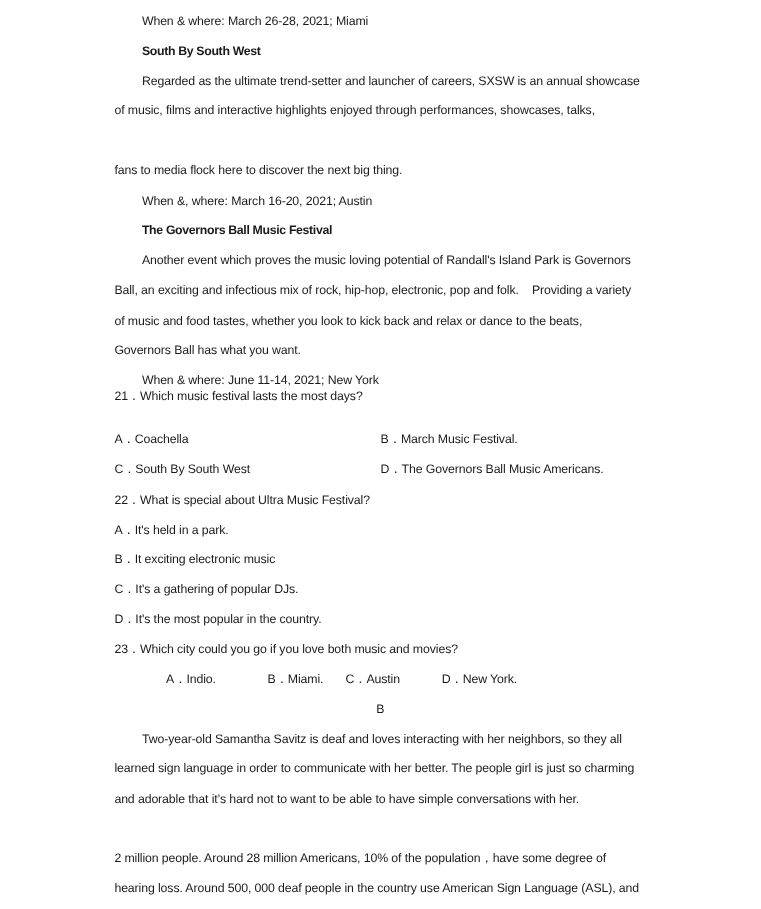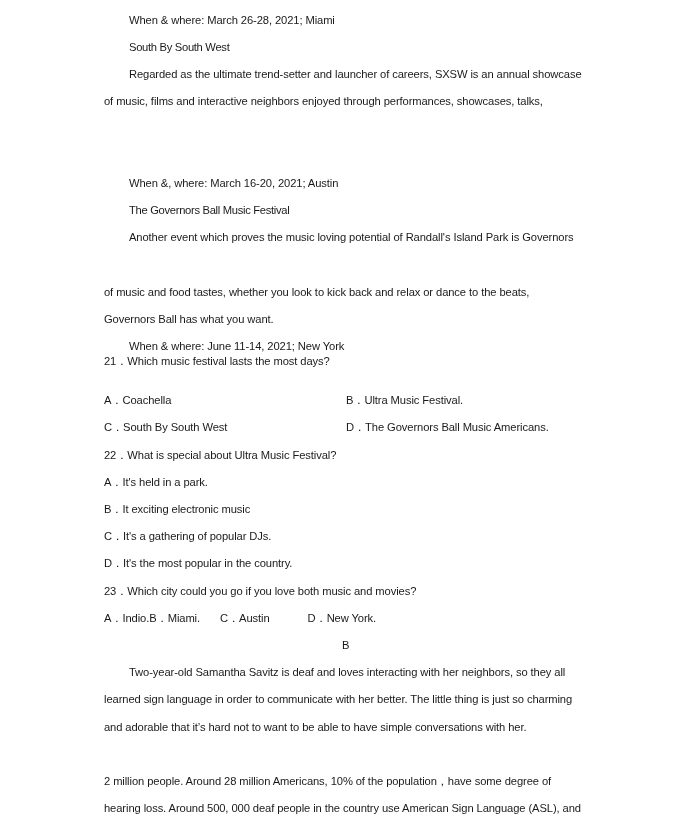--- a/index.html
+++ b/index.html
@@ -24,60 +24,62 @@
     }
     .line {
       position: absolute;
       left: 104px;
       font-size: 11.2px;
       line-height: 14px;
       white-space: nowrap;
       letter-spacing: -0.1px;
     }
     .indent { left: 129px; }
-    .bold { font-weight: normal; letter-spacing: -0.3px; }
+    .bold { font-weight: bold; letter-spacing: -0.3px; }
     .col-b { left: 346px; }
     .center { left: 342px; }
-    .inline-opt { display: inline-block; }
+    .inline-opt { display: inline-block; margin-left: 47px; }
   </style>
 </head>
 <body>
 
 <div class="page">
 
   <div class="line indent" style="top:13px">When &amp; where: March 26-28, 2021; Miami</div>
 
   <div class="line indent bold" style="top:40px">South By South West</div>
   <div class="line indent" style="top:67px">Regarded as the ultimate trend-setter and launcher of careers, SXSW is an annual showcase</div>
-  <div class="line" style="top:94px">of music, films and interactive neighbors enjoyed through performances, showcases, talks,</div>
+  <div class="line" style="top:94px">of music, films and interactive highlights enjoyed through performances, showcases, talks,</div>
+  <div class="line" style="top:148px">fans to media flock here to discover the next big thing.</div>
   <div class="line indent" style="top:176px">When &amp;, where: March 16-20, 2021; Austin</div>
 
   <div class="line indent bold" style="top:203px">The Governors Ball Music Festival</div>
   <div class="line indent" style="top:230px">Another event which proves the music loving potential of Randall's Island Park is Governors</div>
+  <div class="line" style="top:257px; white-space:pre">Ball, an exciting and infectious mix of rock, hip-hop, electronic, pop and folk.    Providing a variety</div>
   <div class="line" style="top:285px">of music and food tastes, whether you look to kick back and relax or dance to the beats,</div>
   <div class="line" style="top:312px">Governors Ball has what you want.</div>
   <div class="line indent" style="top:339px">When &amp; where: June 11-14, 2021; New York</div>
 
   <div class="line" style="top:354px">21．Which music festival lasts the most days?</div>
   <div class="line" style="top:393px">A．Coachella</div>
-  <div class="line col-b" style="top:393px">B．Ultra Music Festival.</div>
+  <div class="line col-b" style="top:393px">B．March Music Festival.</div>
   <div class="line" style="top:420px">C．South By South West</div>
   <div class="line col-b" style="top:420px">D．The Governors Ball Music Americans.</div>
 
   <div class="line" style="top:448px">22．What is special about Ultra Music Festival?</div>
   <div class="line" style="top:475px">A．It's held in a park.</div>
   <div class="line" style="top:502px">B．It exciting electronic music</div>
   <div class="line" style="top:529px">C．It's a gathering of popular DJs.</div>
   <div class="line" style="top:556px">D．It's the most popular in the country.</div>
 
   <div class="line" style="top:584px">23．Which city could you go if you love both music and movies?</div>
   <div class="line" style="top:611px">
     <span class="inline-opt">A．Indio.</span><span class="inline-opt">B．Miami.</span><span class="inline-opt" style="margin-left:20px">C．Austin</span><span class="inline-opt" style="margin-left:38px">D．New York.</span>
   </div>
 
   <div class="line center" style="top:638px">B</div>
   <div class="line indent" style="top:665px">Two-year-old Samantha Savitz is deaf and loves interacting with her neighbors, so they all</div>
-  <div class="line" style="top:692px">learned sign language in order to communicate with her better. The little thing is just so charming</div>
+  <div class="line" style="top:692px">learned sign language in order to communicate with her better. The people girl is just so charming</div>
   <div class="line" style="top:720px">and adorable that it’s hard not to want to be able to have simple conversations with her.</div>
   <div class="line" style="top:774px">2 million people. Around 28 million Americans, 10% of the population，have some degree of</div>
   <div class="line" style="top:801px">hearing loss. Around 500, 000 deaf people in the country use American Sign Language (ASL), and</div>
 
 </div>
 
 </body></html>

